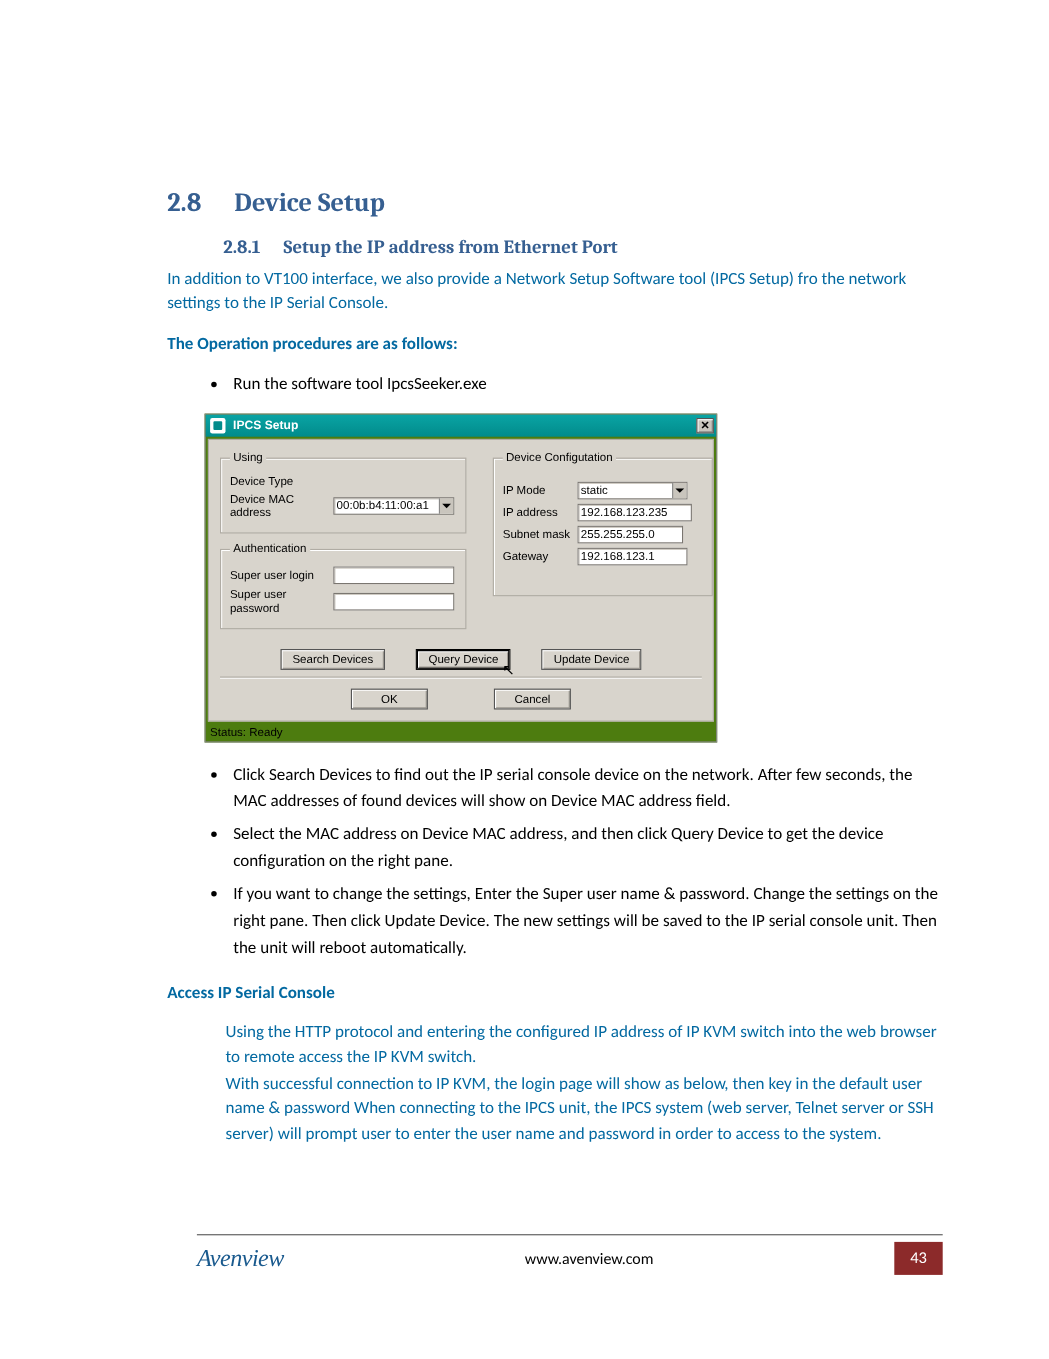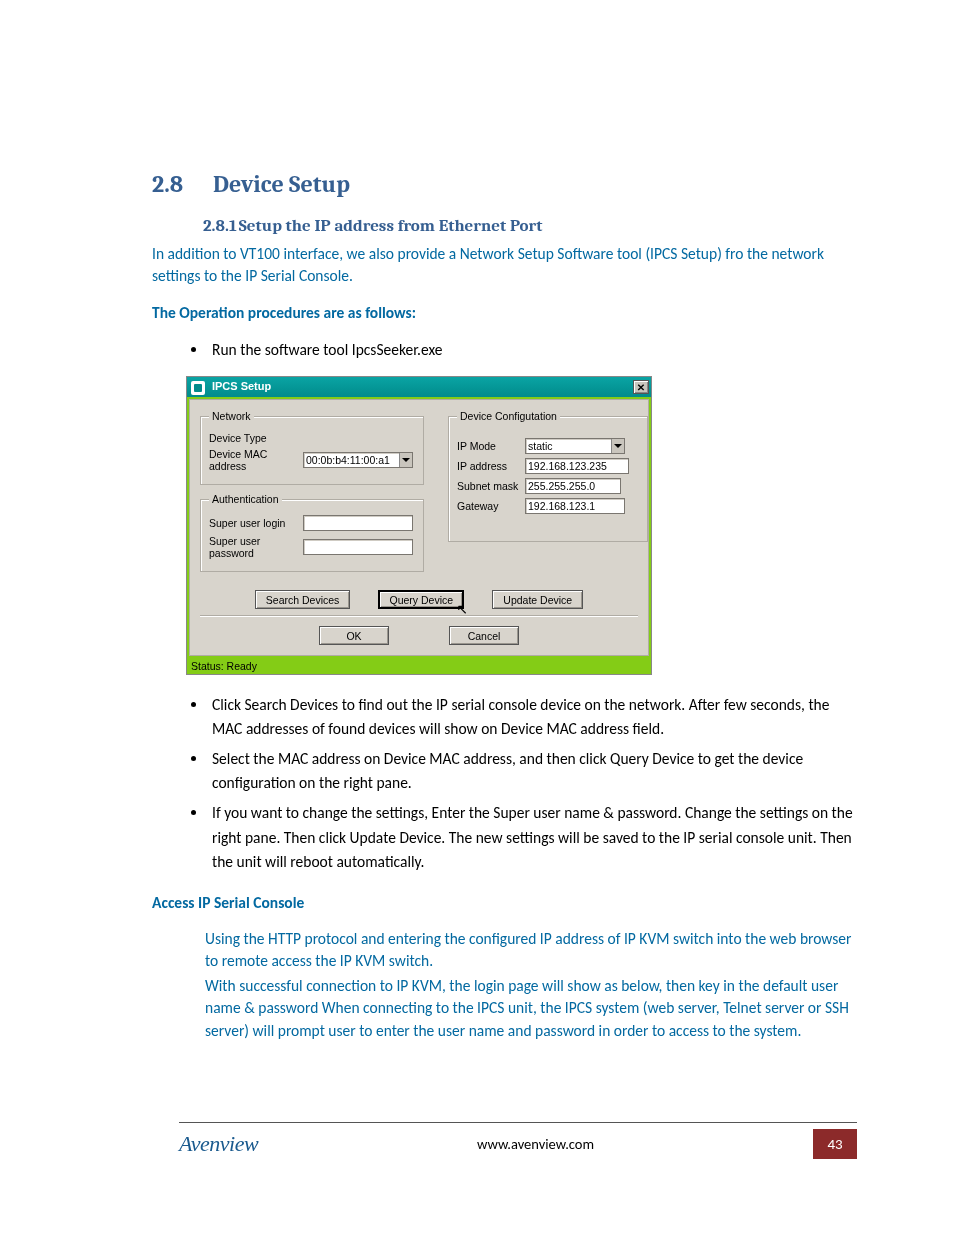--- a/index.html
+++ b/index.html
@@ -23,21 +23,21 @@
     margin: 0 0 18px 0;
   }
   .h1 .num { margin-right: 30px; }
   .h2 {
     font-family: Cambria, Georgia, serif;
     color: #365f91;
     font-size: 17px;
     font-weight: bold;
     margin: 0 0 8px 51px;
   }
-  .h2 .num { margin-right: 2px; }
+  .h2 .num { margin-right: 21px; }
   .para {
     font-size: 15.5px;
     color: #0369a1;
     line-height: 1.45;
     margin: 0 0 14px 0;
   }
   .bold { font-weight: bold; }
   ul.bullets {
     margin: 0 0 14px 0;
     padding: 0 0 0 56px;
@@ -47,21 +47,21 @@
     line-height: 1.55;
     margin-bottom: 6px;
     padding-left: 4px;
   }
   .screenshot-wrap {
     margin: 8px 0 18px 34px;
     width: 466px;
   }
   .win {
     border: 1px solid #888;
-    background: #84cc16;
+    background: #4d7c0f;
     font-family: Tahoma, Arial, sans-serif;
     font-size: 10.5px;
     color: #000;
   }
   .titlebar {
     background: linear-gradient(to bottom, #0aa4a4, #018b8b);
     height: 20px;
     display: flex;
     align-items: center;
     justify-content: space-between;
@@ -213,21 +213,21 @@
         <span>
           <span class="ticon"></span>
           <span class="ttext">IPCS Setup</span>
         </span>
         <span class="closebtn">✕</span>
       </div>
       <div class="win-body">
         <div class="cols">
           <div>
             <fieldset class="grp">
-              <legend>Network</legend>
+              <legend>Using</legend>
               <div class="row">
                 <span class="lbl">Device Type</span>
               </div>
               <div class="row">
                 <span class="lbl">Device MAC address</span>
                 <span class="sel-wrap">
                   <input class="inp sel" value="00:0b:b4:11:00:a1" style="">
                   <span class="sel-btn"></span>
                 </span>
               </div>

